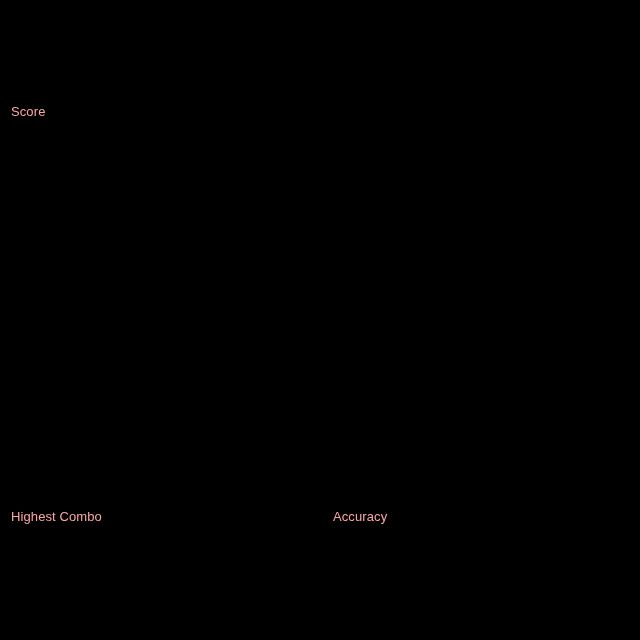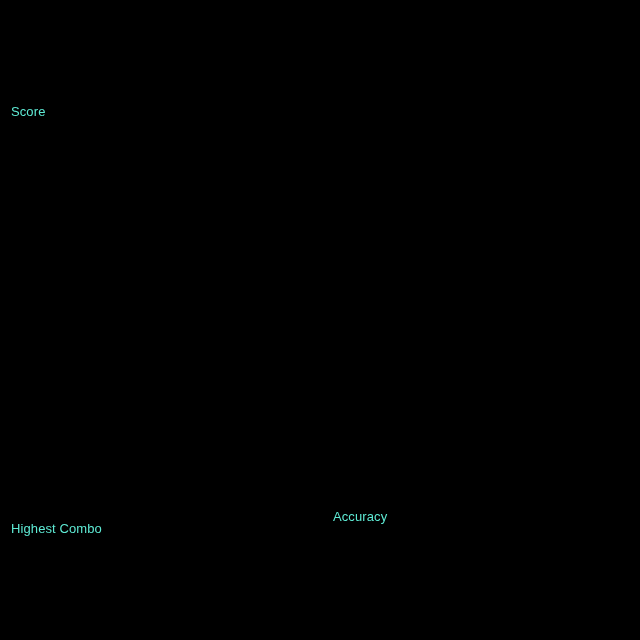--- a/index.html
+++ b/index.html
@@ -20,32 +20,32 @@
     left: 0;
     top: 0;
     width: 640px;
     height: 640px;
     background: #000000;
   }
   .stat-label {
     position: absolute;
     font-size: 13px;
     font-weight: 400;
-    color: #5eead4;
+    color: #fca5a5;
     letter-spacing: 0.1px;
     white-space: nowrap;
     line-height: 1;
   }
   #score-label {
     left: 11px;
     top: 105px;
   }
   #combo-label {
     left: 11px;
-    top: 522px;
+    top: 510px;
   }
   #accuracy-label {
     left: 333px;
     top: 510px;
     text-align: center;
   }
   .stat-value {
     position: absolute;
     font-size: 13px;
     color: #f2f2f2;

